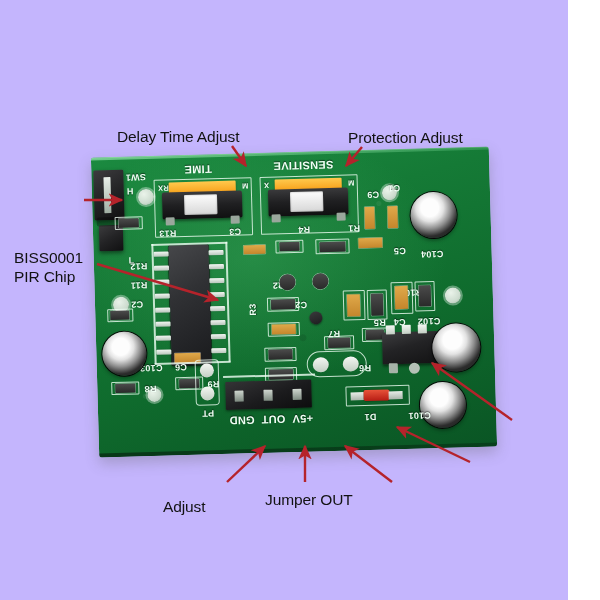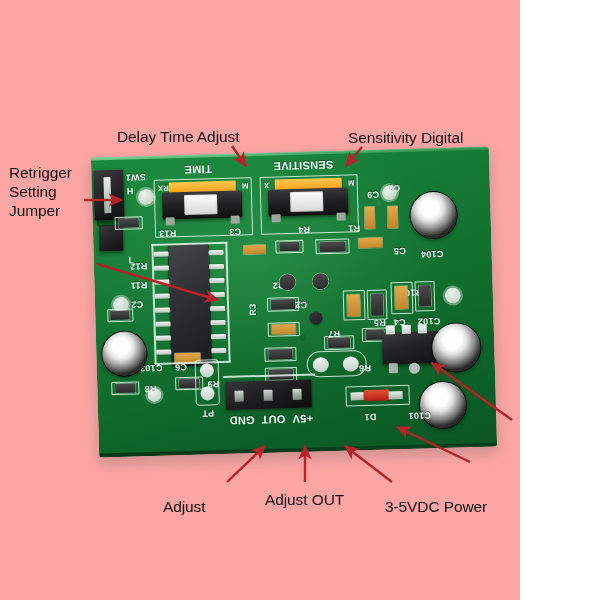--- a/index.html
+++ b/index.html
@@ -6,23 +6,23 @@
   html, body {
     margin: 0;
     padding: 0;
     background: #ffffff;
   }
   body {
     font-family: "Liberation Sans", sans-serif;
   }
   #stage {
     position: relative;
-    width: 520px;
+    width: 568px;
     height: 600px;
-    background: #fca5a5;
+    background: #c4b5fd;
     overflow: hidden;
   }
 
   
   .callout {
     position: absolute;
     color: #121212;
     font-family: "Liberation Sans", sans-serif;
     font-size: 15.5px;
     line-height: 19px;
@@ -421,28 +421,26 @@
       <line x1="227" y1="482" x2="265" y2="446"></line>
 
       <line x1="305" y1="482" x2="305" y2="446"></line>
 
       <line x1="392" y1="482" x2="345" y2="446"></line>
     </g>
   </svg>
 
   <div class="callout" style="left:117px; top:127px;">Delay Time Adjust</div>
 
-  <div class="callout" style="left:348px; top:128px;">Sensitivity Digital</div>
-
-  <div class="callout" style="left:9px; top:163px;">Retrigger
-Setting
-Jumper</div>
-
+  <div class="callout" style="left:348px; top:128px;">Protection Adjust</div>
+
+
+  <div class="callout" style="left:14px; top:248px;">BISS0001
+PIR Chip</div>
 
 
 
   <div class="callout" style="left:163px; top:497px;">Adjust</div>
 
-  <div class="callout" style="left:265px; top:490px;">Adjust OUT</div>
-
-  <div class="callout" style="left:385px; top:497px;">3-5VDC Power</div>
+  <div class="callout" style="left:265px; top:490px;">Jumper OUT</div>
+
 
 </div>
 
 </body></html>

